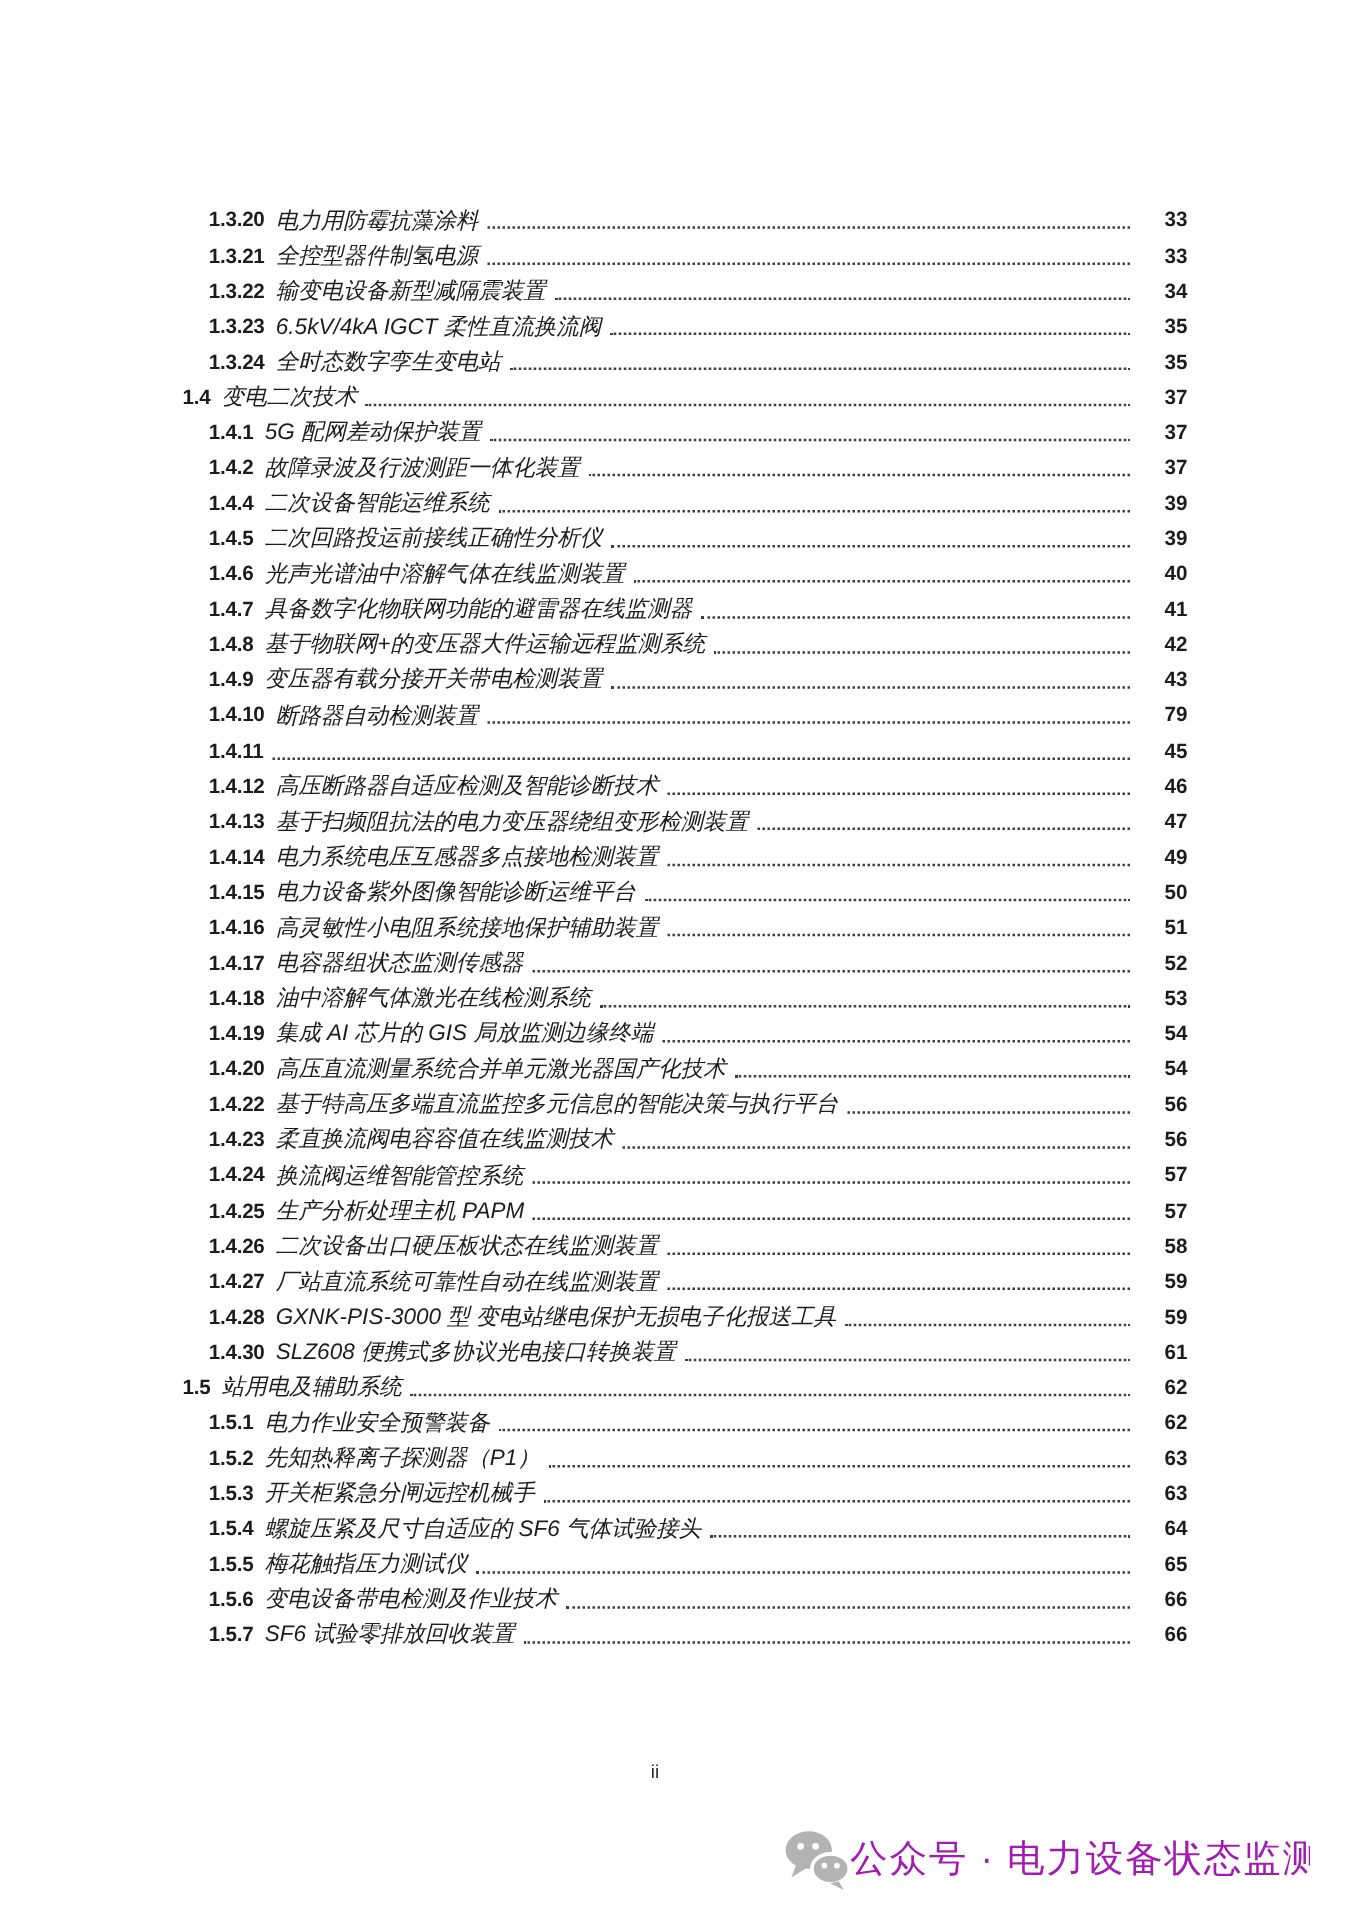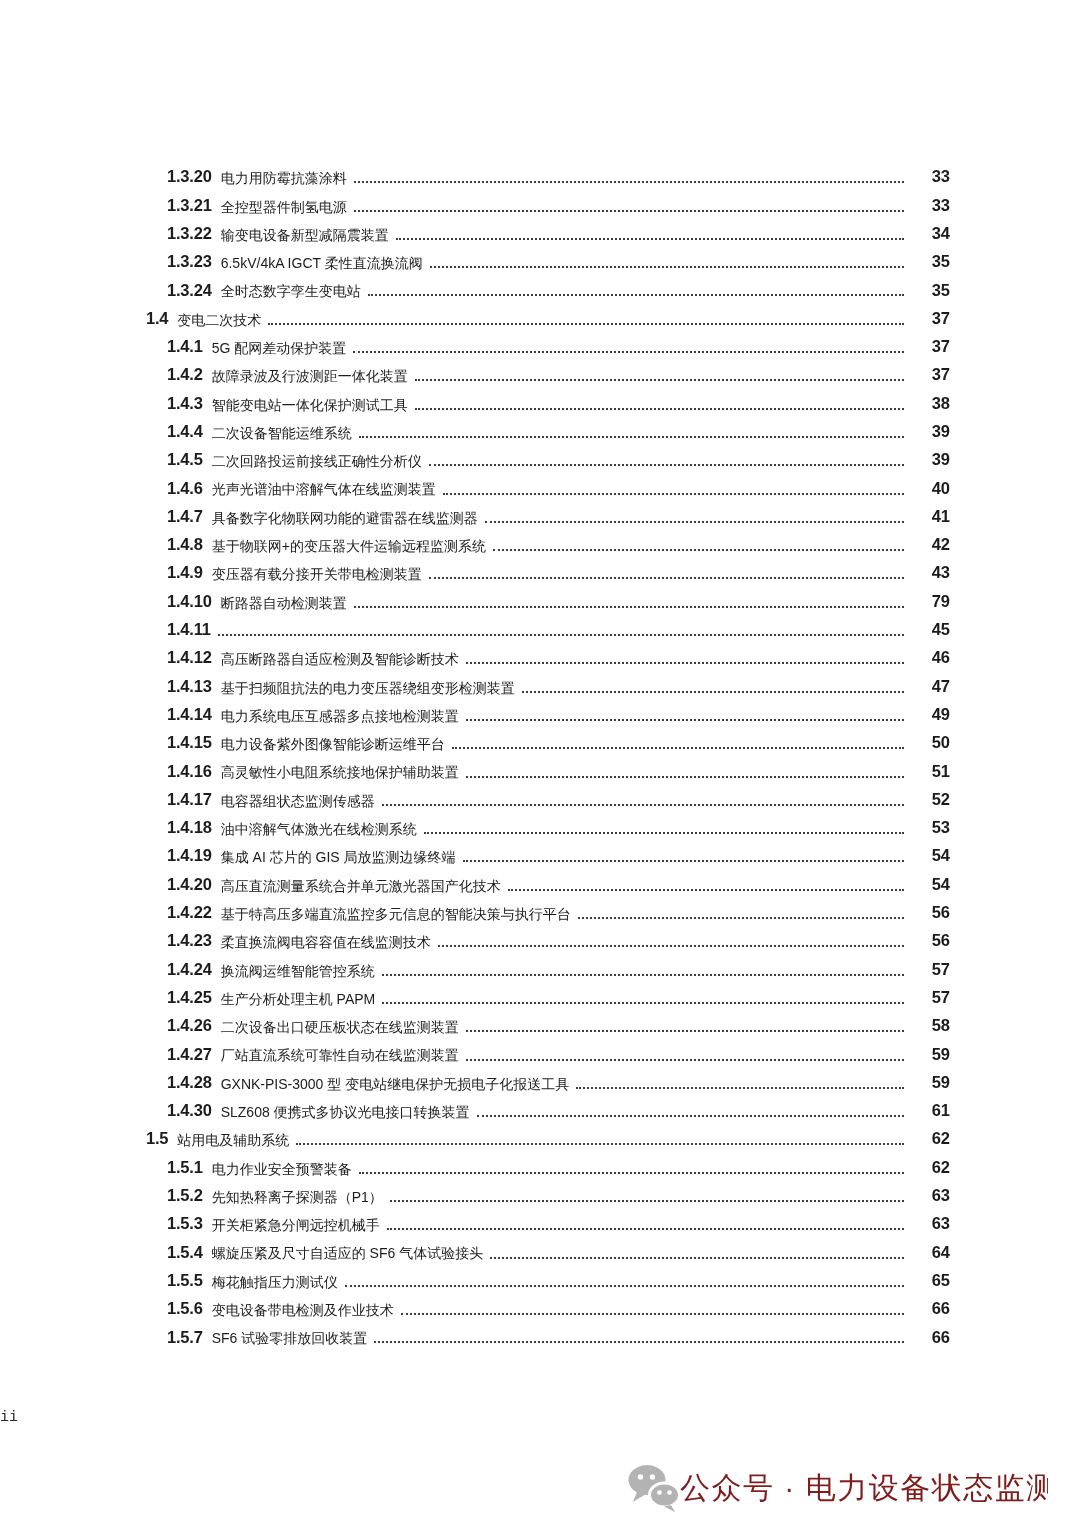--- a/index.html
+++ b/index.html
@@ -26,55 +26,57 @@
   }
   .toc-row.lvl3{padding-left:21px;}
   .toc-num{
     font-weight:600;
     font-size:16.5px;
     letter-spacing:-0.2px;
     flex:0 0 auto;
     line-height:1.15;
   }
   .toc-title{
-    font-size:14px;
+    font-size:18px;
     margin-left:9px;
     flex:0 0 auto;
     line-height:1.15;
+    font-style:italic;
   }
   .toc-leader{
     flex:1 1 auto;
     min-width:18px;
     border-bottom:2.2px dotted #3d3d3d;
     margin:0 4px 3px 7px;
     height:0;
   }
   .toc-page{
     font-weight:600;
     font-size:16.5px;
     flex:0 0 auto;
     line-height:1.15;
     margin-left:24px;
   }
   .footer-page-num{
     position:absolute;
     top:1409px;
     left:0;
     width:100%;
-    font-family:Liberation Mono, monospace;
+    text-align:center;
+    font-family:Liberation Sans, sans-serif;
     font-size:15px;
     color:#2a2a2a;
   }
   .watermark{
     position:absolute;
     left:628px;
     top:1464px;
     display:flex;
     align-items:center;
-    color:#7f1d1d;
+    color:#a21caf;
   }
   .watermark-text{
     font-size:30px;
     letter-spacing:1.5px;
     line-height:1;
     white-space:nowrap;
   }
 </style>
 </head>
 <body>
@@ -131,26 +133,20 @@
     <span class="toc-page">37</span>
   </div>
 
   <div class="toc-row lvl3">
     <span class="toc-num">1.4.2</span>
     <span class="toc-title">故障录波及行波测距一体化装置</span>
     <span class="toc-leader"></span>
     <span class="toc-page">37</span>
   </div>
 
-  <div class="toc-row lvl3">
-    <span class="toc-num">1.4.3</span>
-    <span class="toc-title">智能变电站一体化保护测试工具</span>
-    <span class="toc-leader"></span>
-    <span class="toc-page">38</span>
-  </div>
 
   <div class="toc-row lvl3">
     <span class="toc-num">1.4.4</span>
     <span class="toc-title">二次设备智能运维系统</span>
     <span class="toc-leader"></span>
     <span class="toc-page">39</span>
   </div>
 
   <div class="toc-row lvl3">
     <span class="toc-num">1.4.5</span>

